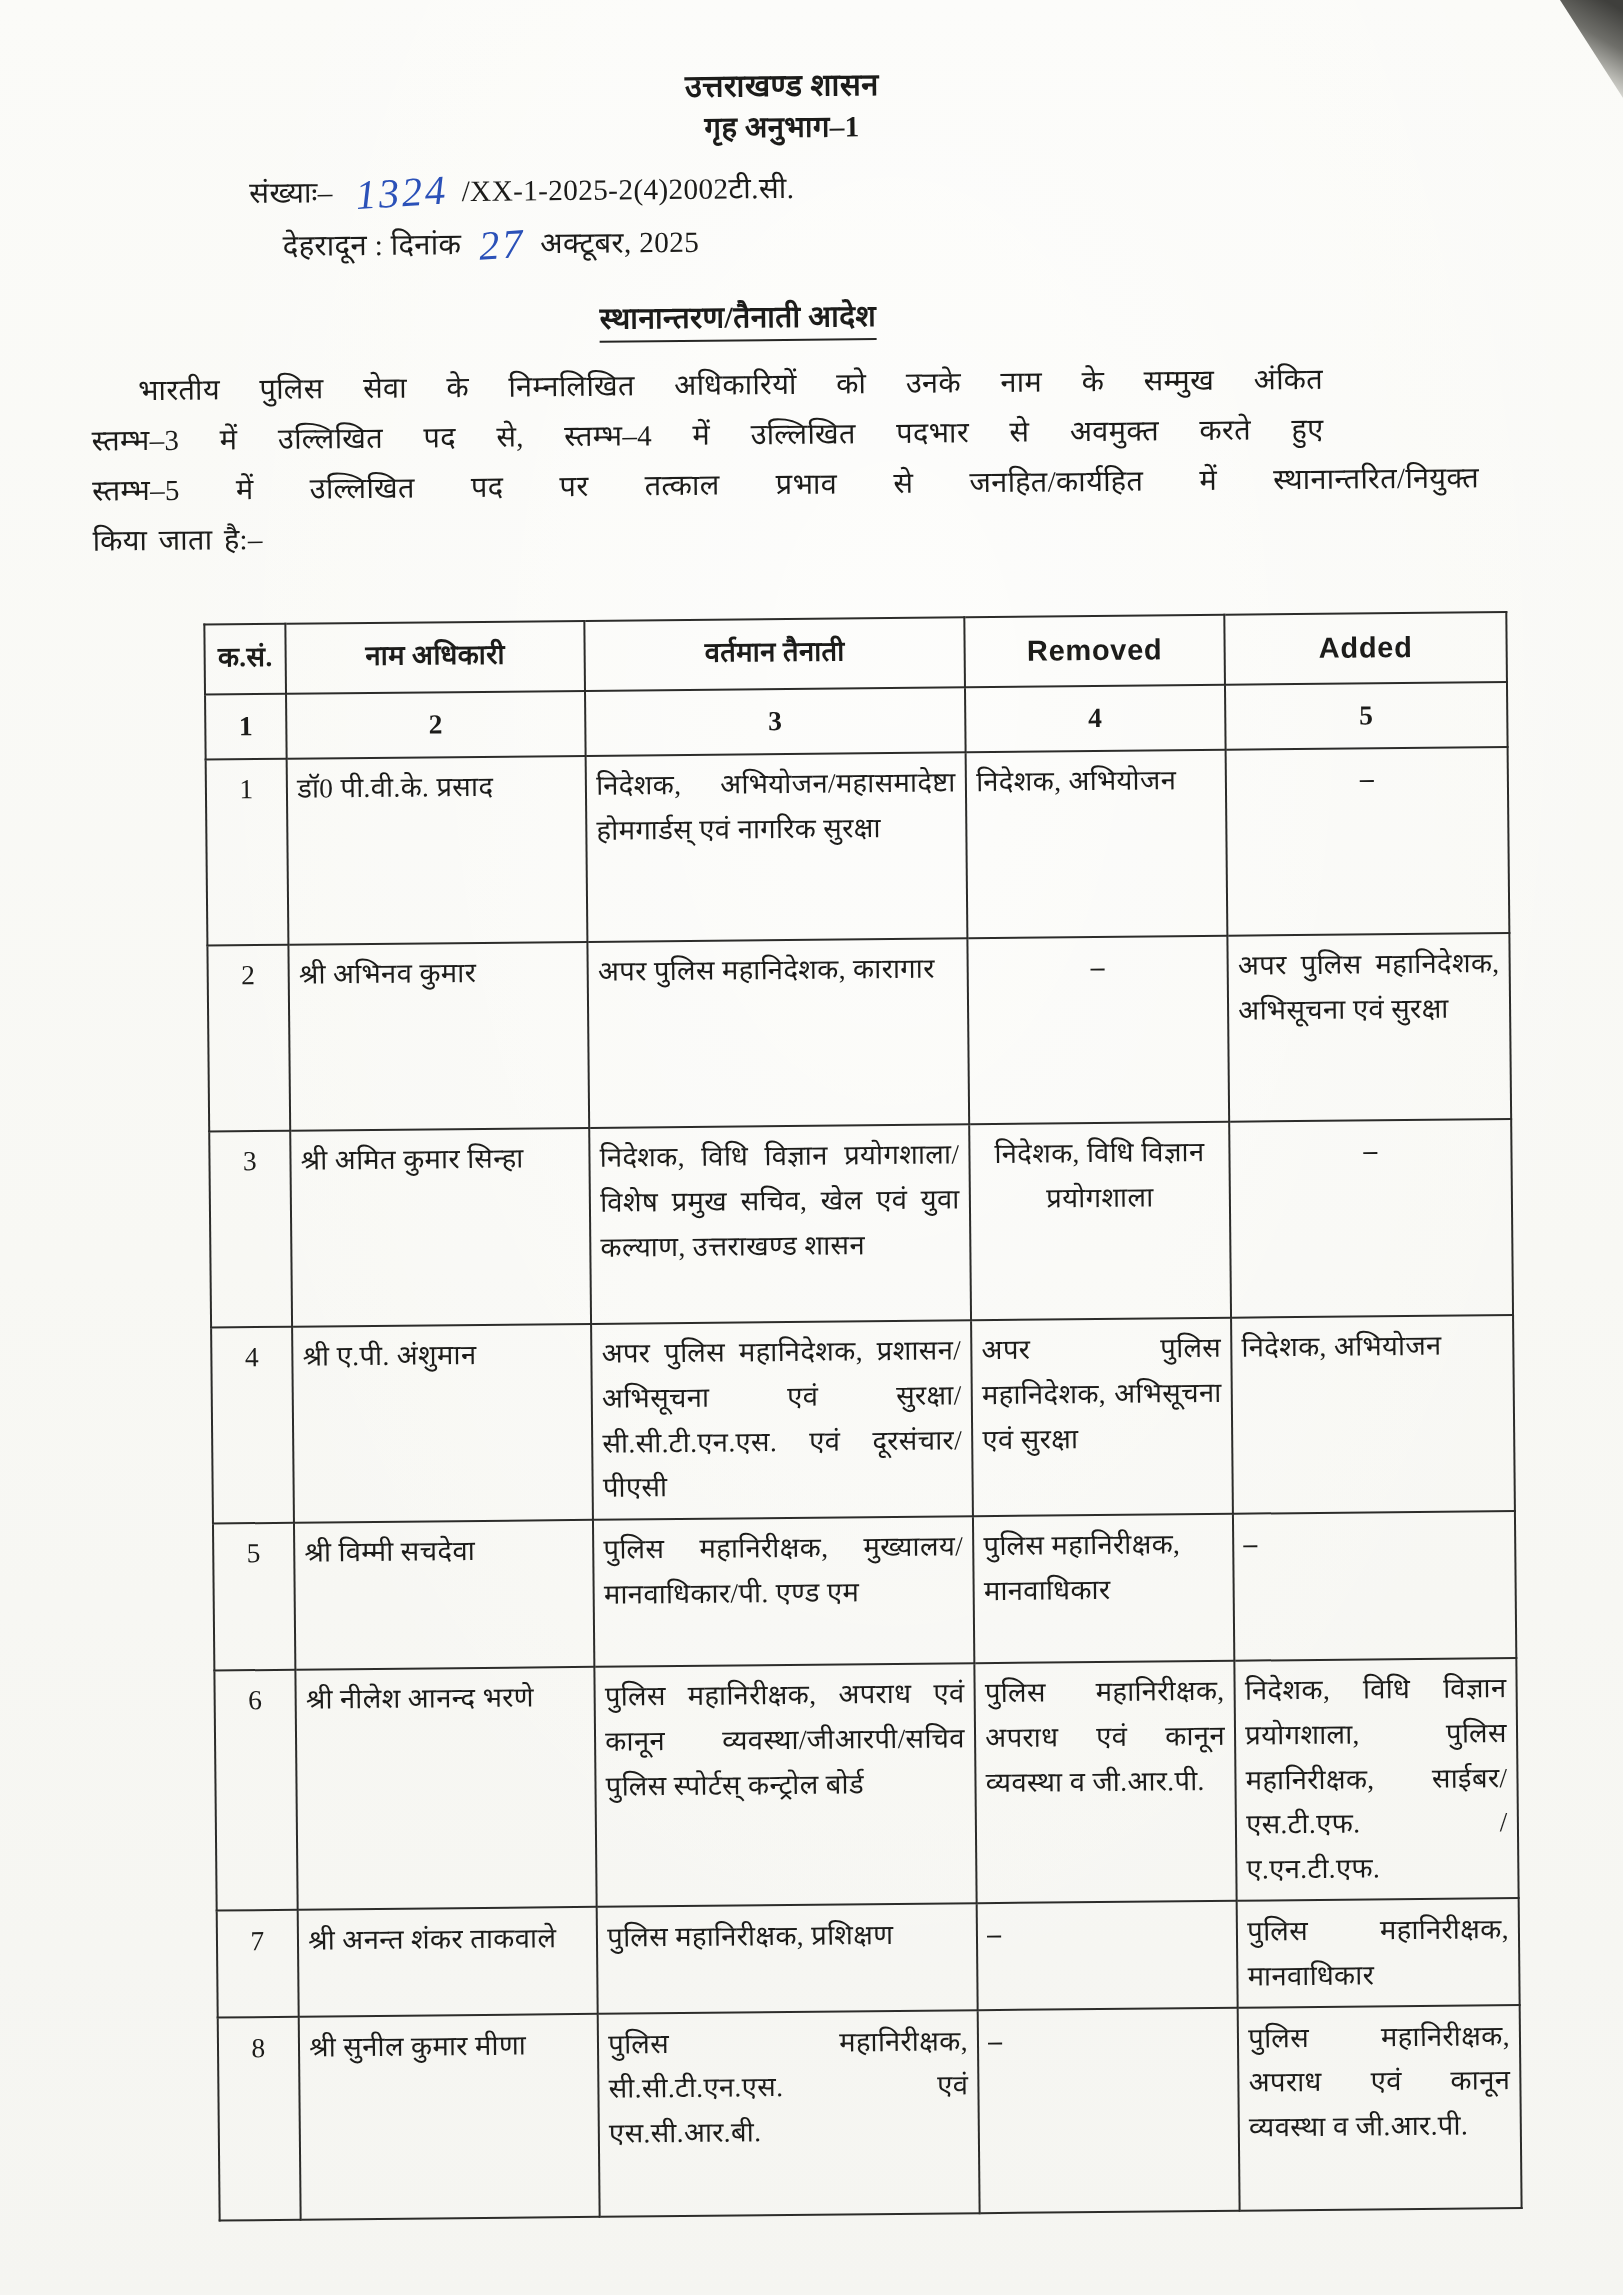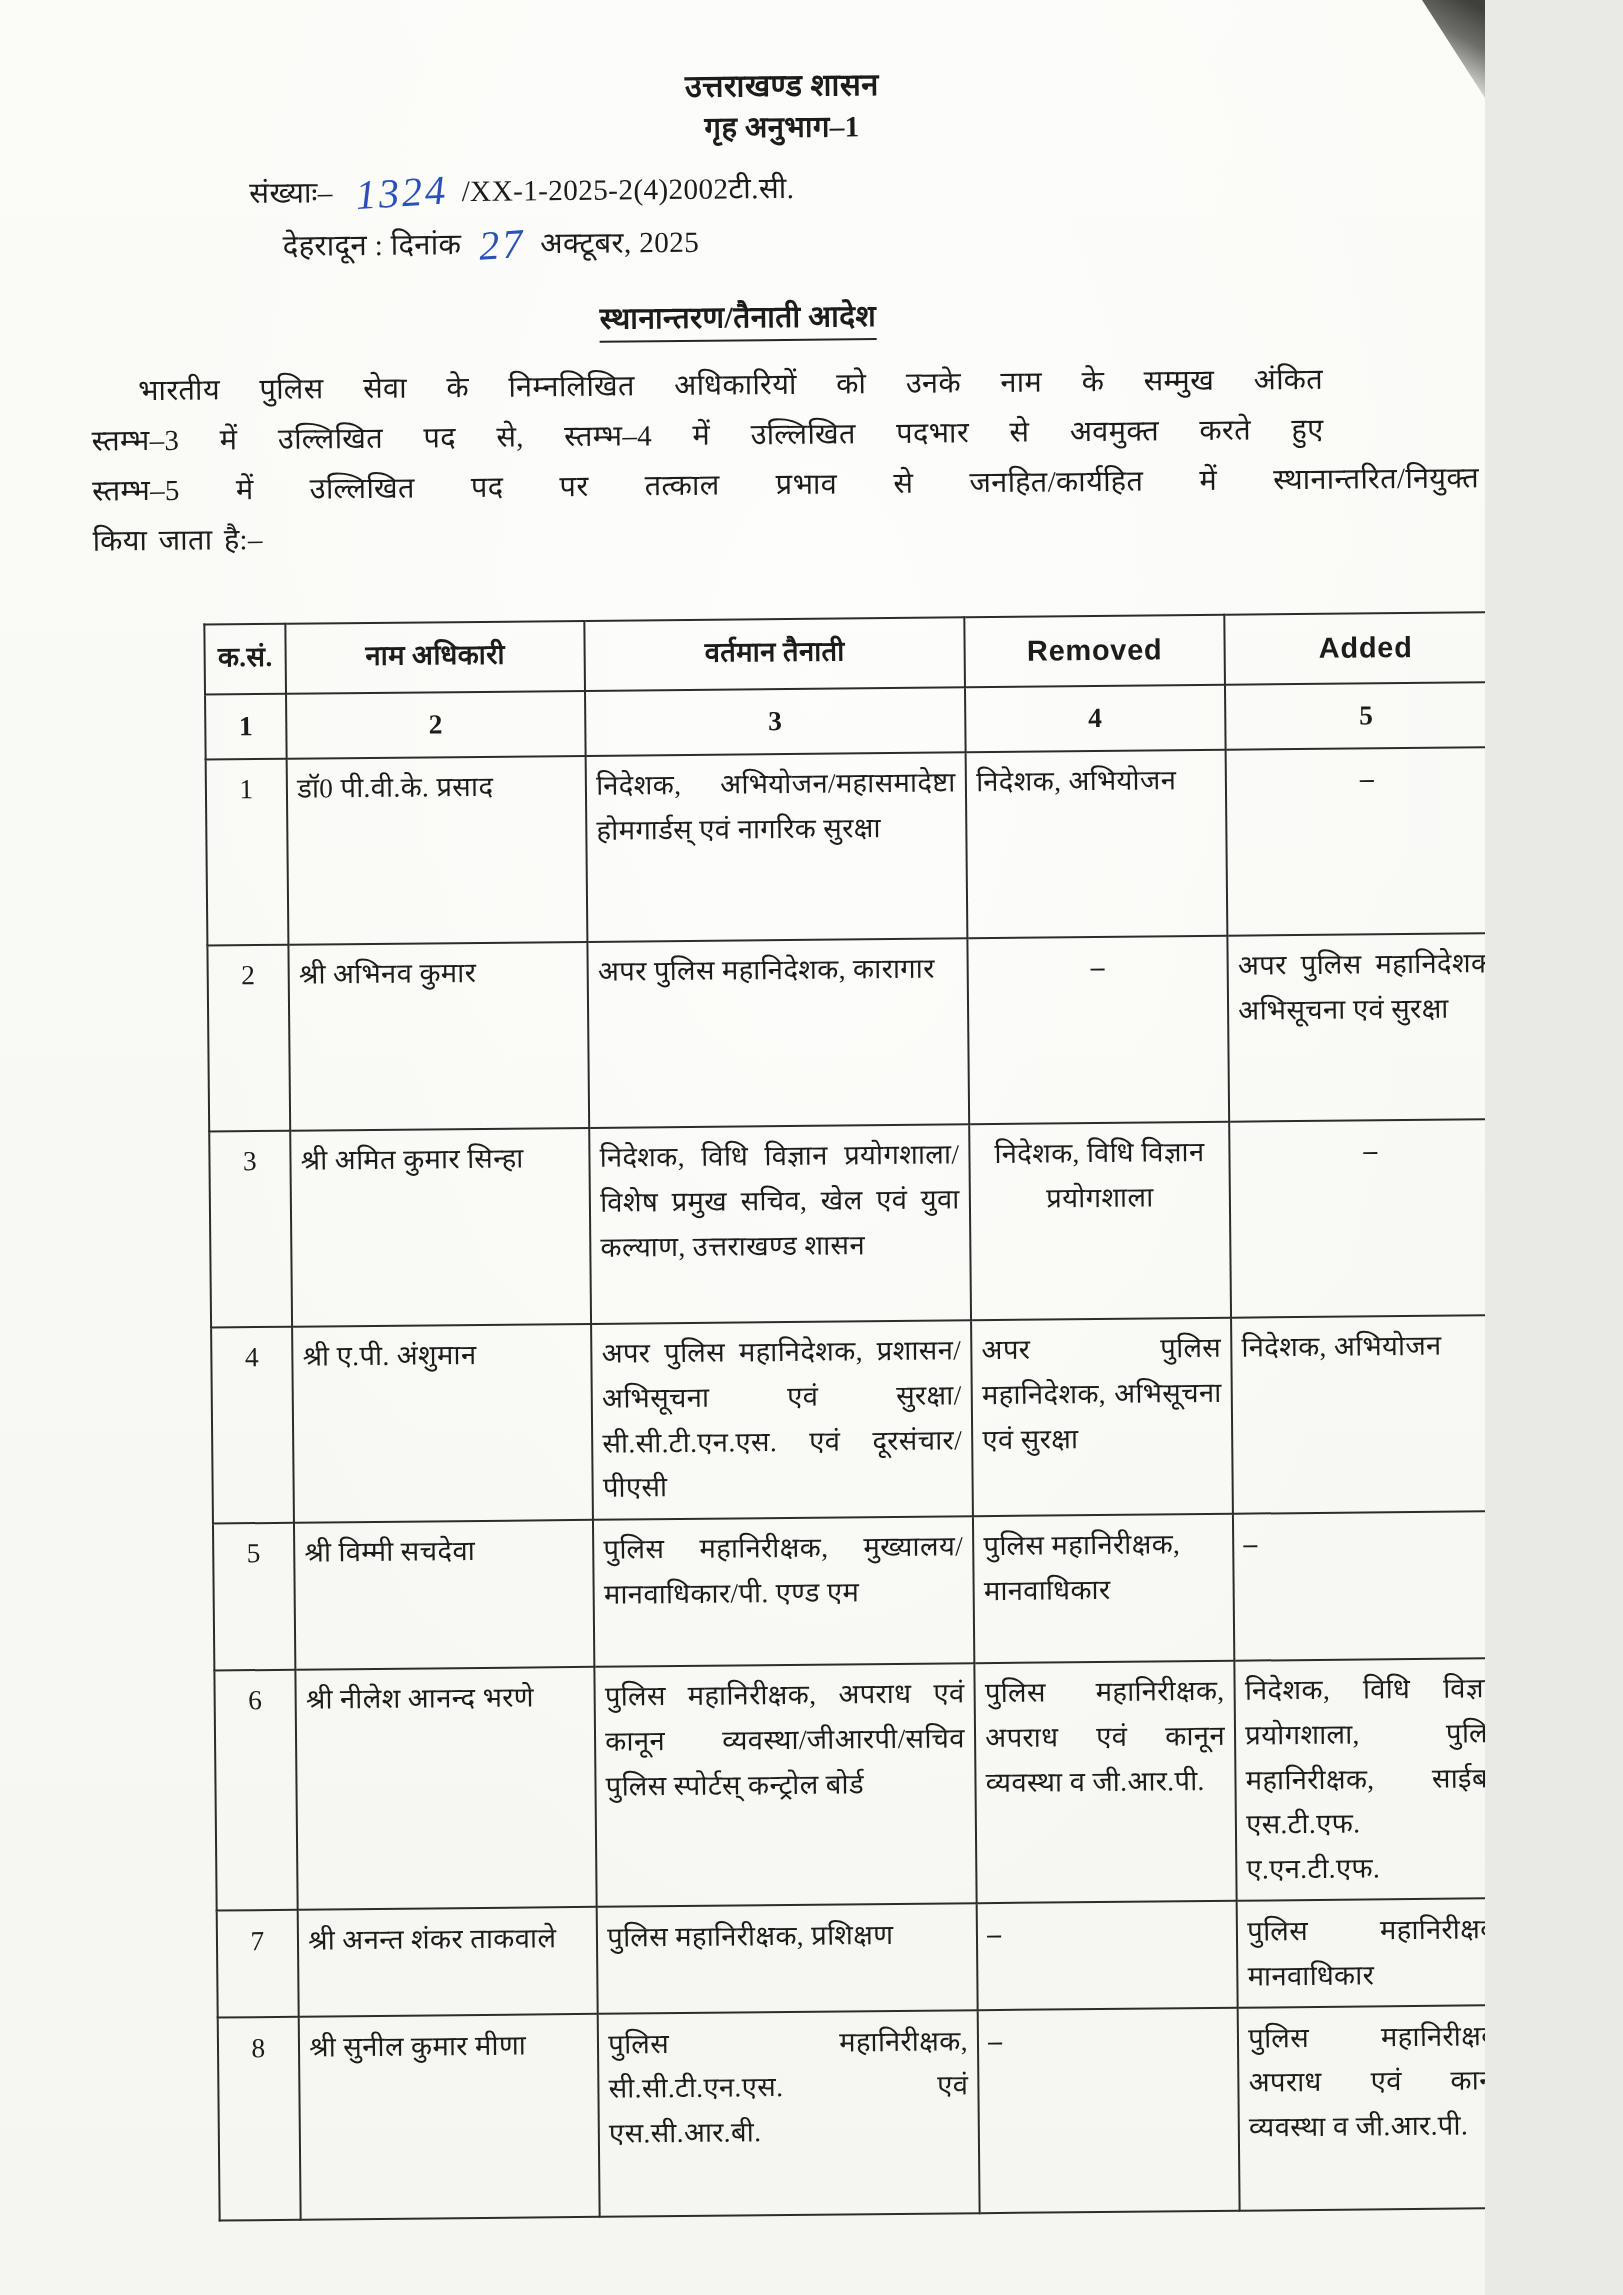--- a/index.html
+++ b/index.html
@@ -4,21 +4,21 @@
 <style>
   html,body{margin:0;padding:0;}
   body{
     width:1623px;height:2295px;
     background:#e9e9e6;
     font-family:"Liberation Serif","DejaVu Serif",serif;
     color:#1c1c1a;
   }
   .page{
     position:relative;
-    width:1485px;height:2295px;
+    width:1623px;height:2295px;
     background:
       radial-gradient(ellipse at 55% 30%, rgba(255,255,255,.6), rgba(0,0,0,0) 60%),
       linear-gradient(180deg,#fbfbf8 0%,#f8f8f4 55%,#f5f5f1 100%);
     overflow:hidden;
   }
   
   .fold-corner{
     position:absolute;top:0;right:0;width:63px;height:98px;
     clip-path:polygon(0 0,100% 0,100% 100%);
     background:linear-gradient(210deg,#3f3f3c 8%,#6f6f6a 38%,#b9b9b3 62%,#e6e6e1 78%,rgba(230,230,225,0) 85%);

